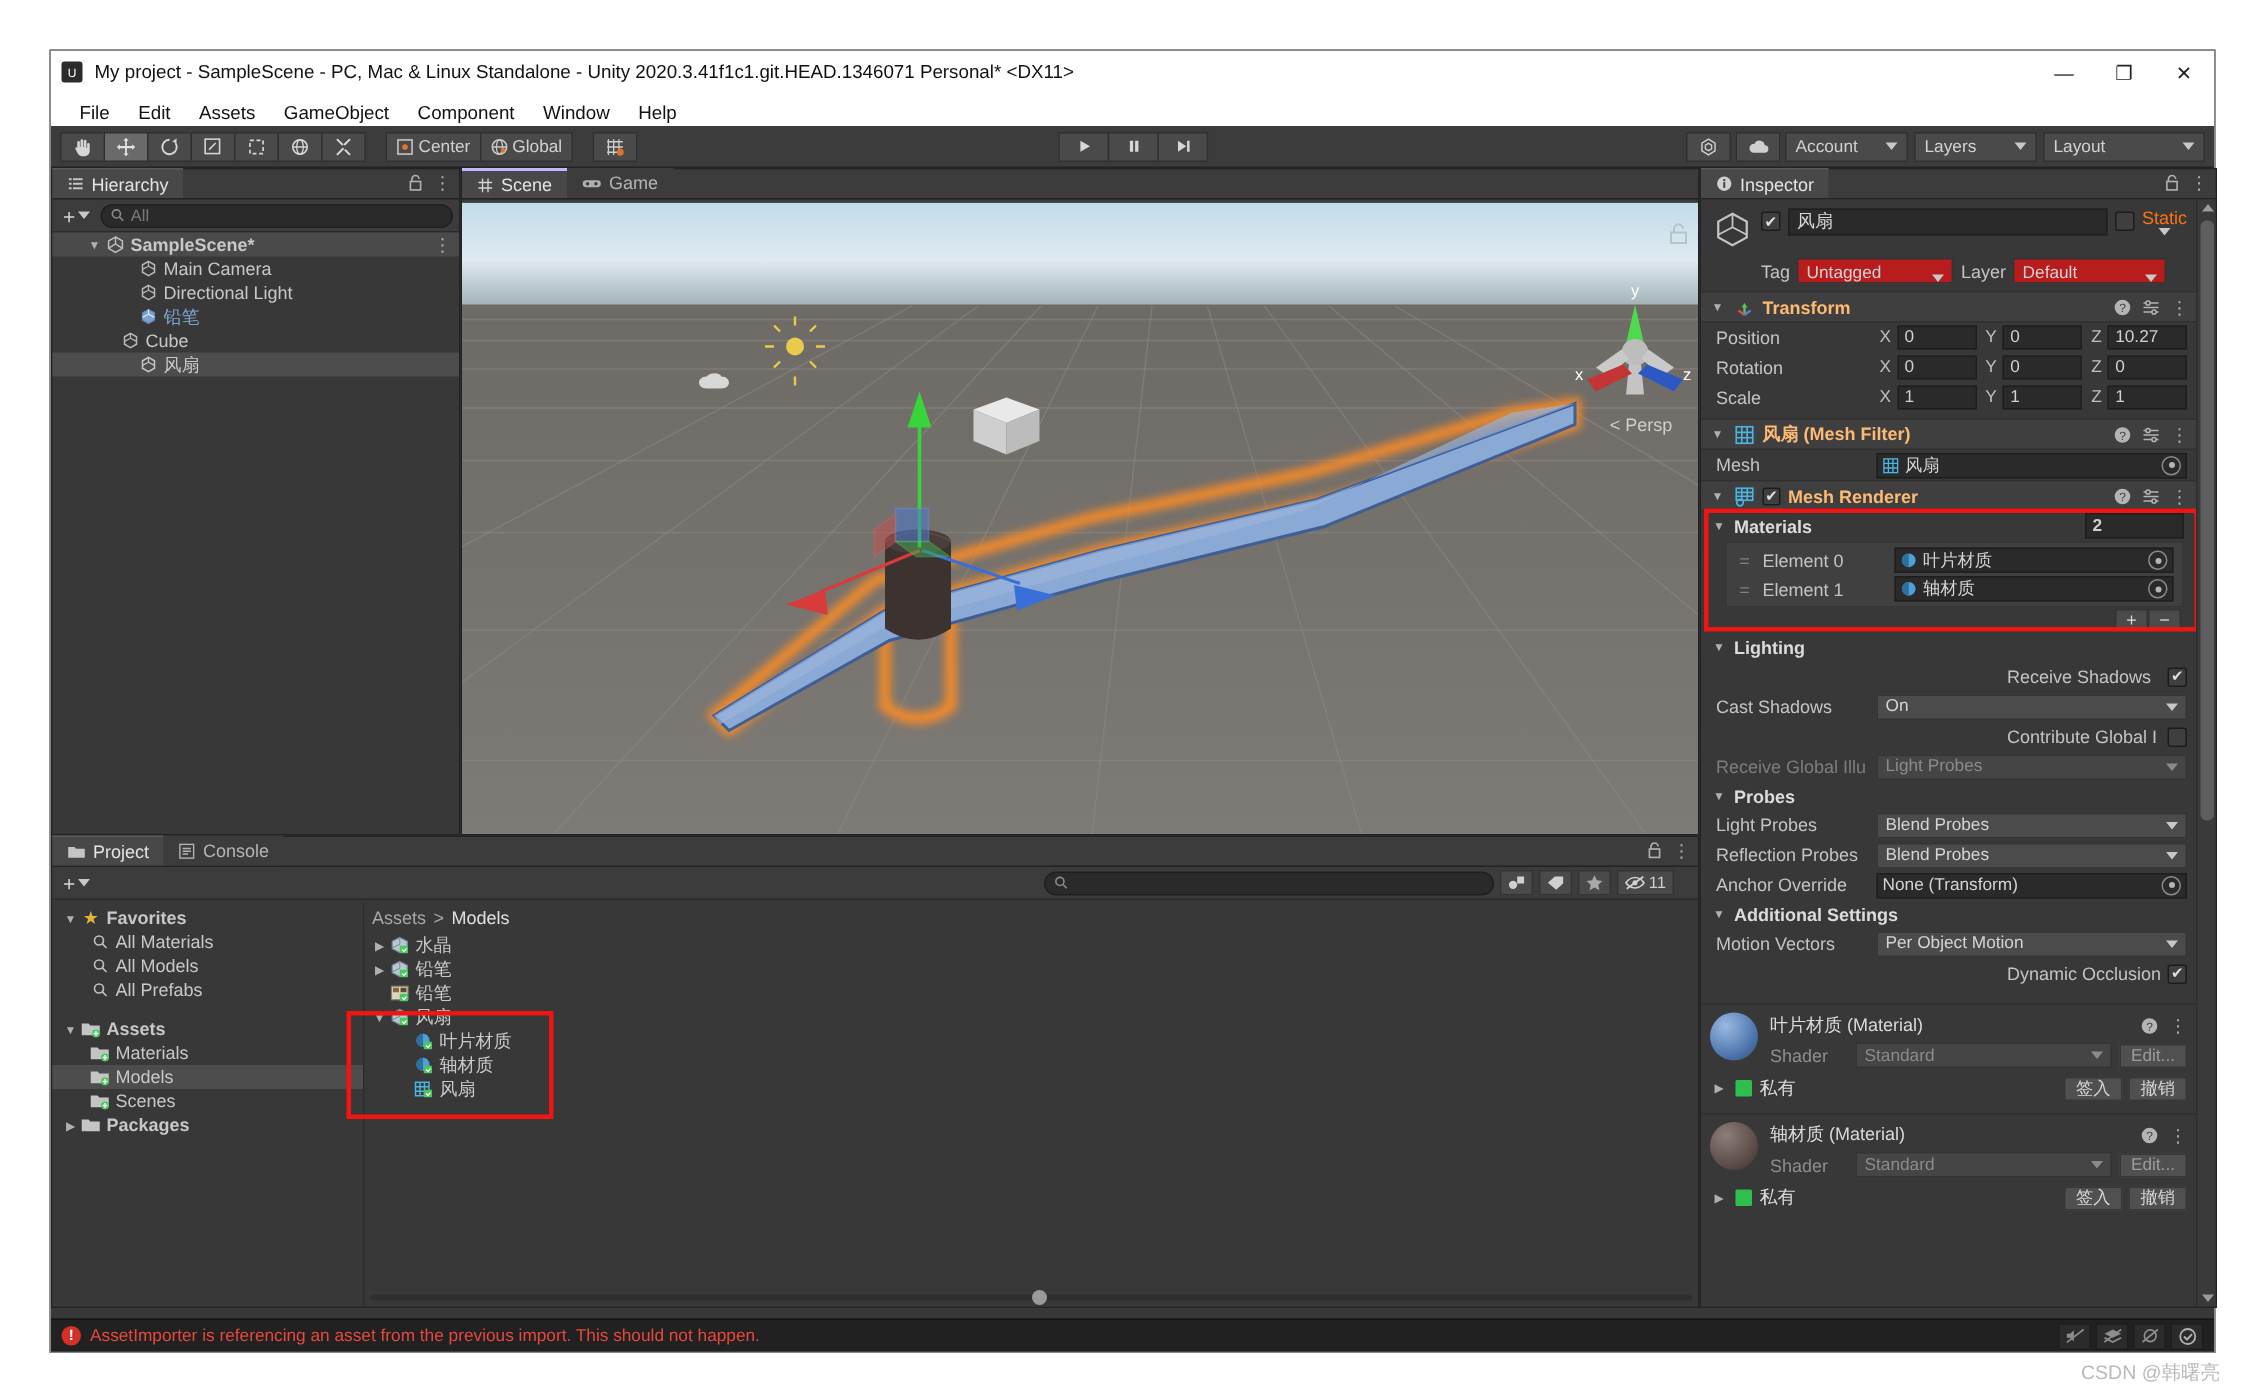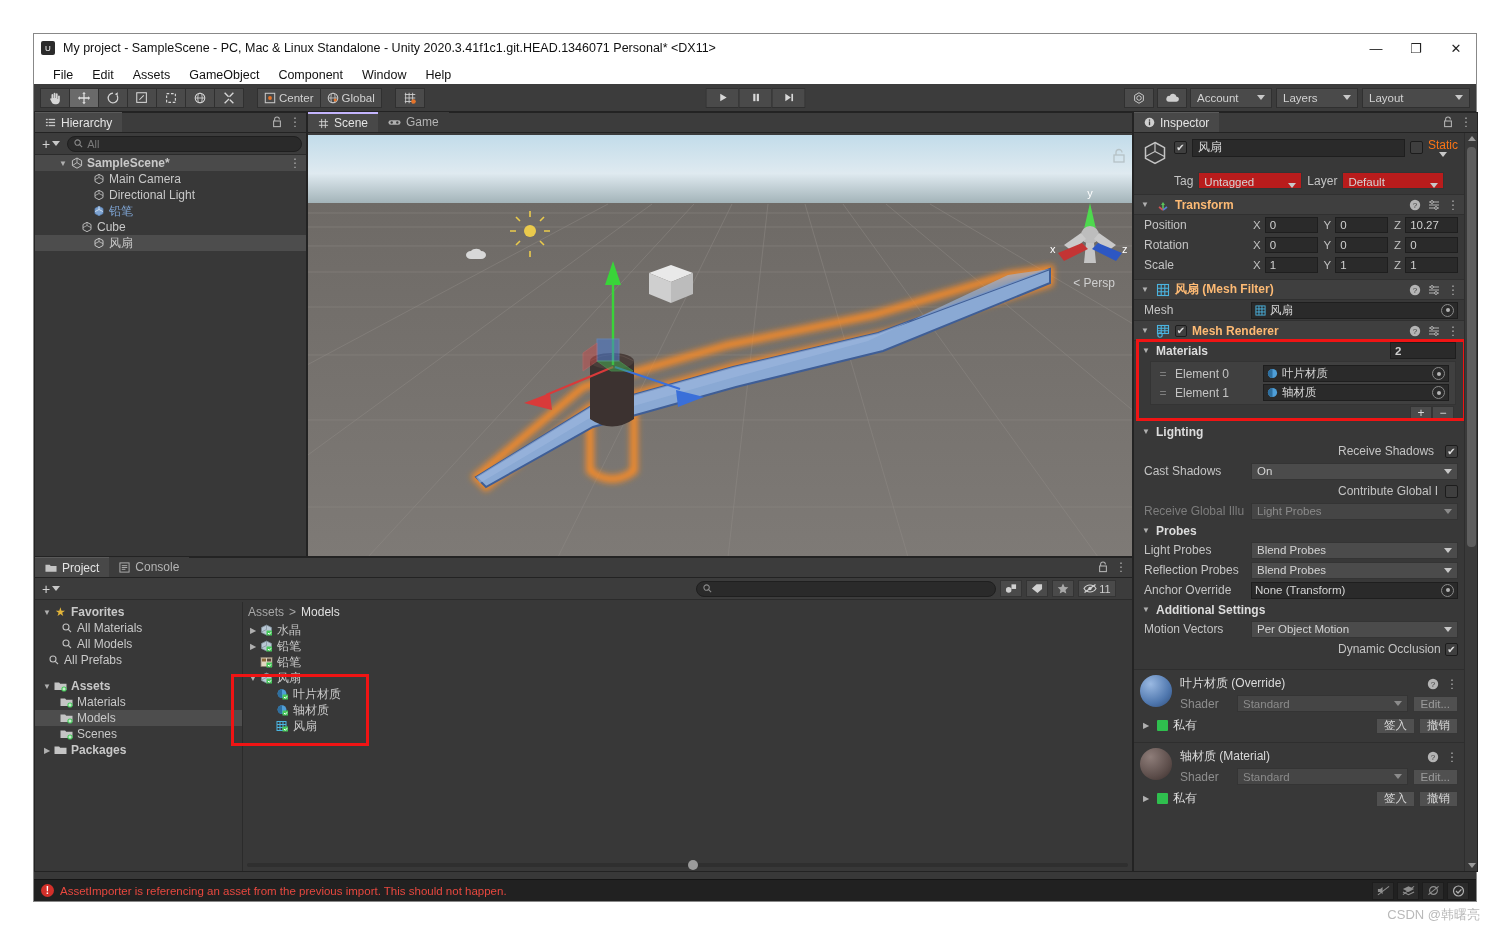--- a/index.html
+++ b/index.html
@@ -708,21 +708,21 @@
             </div>
             <div class="row" style="padding-left:24px">
               <span class="ico">
                 <svg width="10" height="10" viewBox="0 0 10 10">
                     <circle cx="4" cy="4" r="3" stroke="#c0c0c0" stroke-width="1.1" fill="none"></circle>
                     <path d="M6.3 6.3L9 9" stroke="#c0c0c0" stroke-width="1.1"></path>
                   </svg>
               </span>
               <span class="lbl">All Models</span>
             </div>
-            <div class="row" style="padding-left:11px">
+            <div class="row" style="padding-left:24px">
               <span class="ico">
                 <svg width="10" height="10" viewBox="0 0 10 10">
                     <circle cx="4" cy="4" r="3" stroke="#c0c0c0" stroke-width="1.1" fill="none"></circle>
                     <path d="M6.3 6.3L9 9" stroke="#c0c0c0" stroke-width="1.1"></path>
                   </svg>
               </span>
               <span class="lbl">All Prefabs</span>
             </div>
             <div style="height:10px"></div>
             <div class="row" style="padding-left:6px">
@@ -1161,21 +1161,21 @@
 
             <div style="height:10px"></div>
 
             <div class="matblock">
               <div style="display:flex;gap:8px;align-items:flex-start">
                 <div style="display:flex;flex-direction:column;align-items:center">
                   <div class="mat-sphere" style="background:radial-gradient(circle at 33% 28%, #9ab9e2, #4f77ae 62%, #2e4a75)"></div>
                 </div>
                 <div style="flex:1">
                   <div style="display:flex;align-items:center">
-                    <span style="font-size:12px;color:#dadada">叶片材质 (Override)</span>
+                    <span style="font-size:12px;color:#dadada">叶片材质 (Material)</span>
                     <span class="comp-icons">
                       <svg width="12" height="12" viewBox="0 0 12 12">
                           <circle cx="6" cy="6" r="5.2" fill="#b4b4b4"></circle>
                           <text x="6" y="9" font-size="8" text-anchor="middle" fill="#3f3f3f" font-family="Liberation Sans, sans-serif">?</text>
                         </svg>
                       <span class="dots">⋮</span>
                     </span>
                   </div>
                   <div style="display:flex;align-items:center;gap:5px;margin-top:3px">
                     <span style="color:#8e8e8e;font-size:12px;width:52px">Shader</span>

